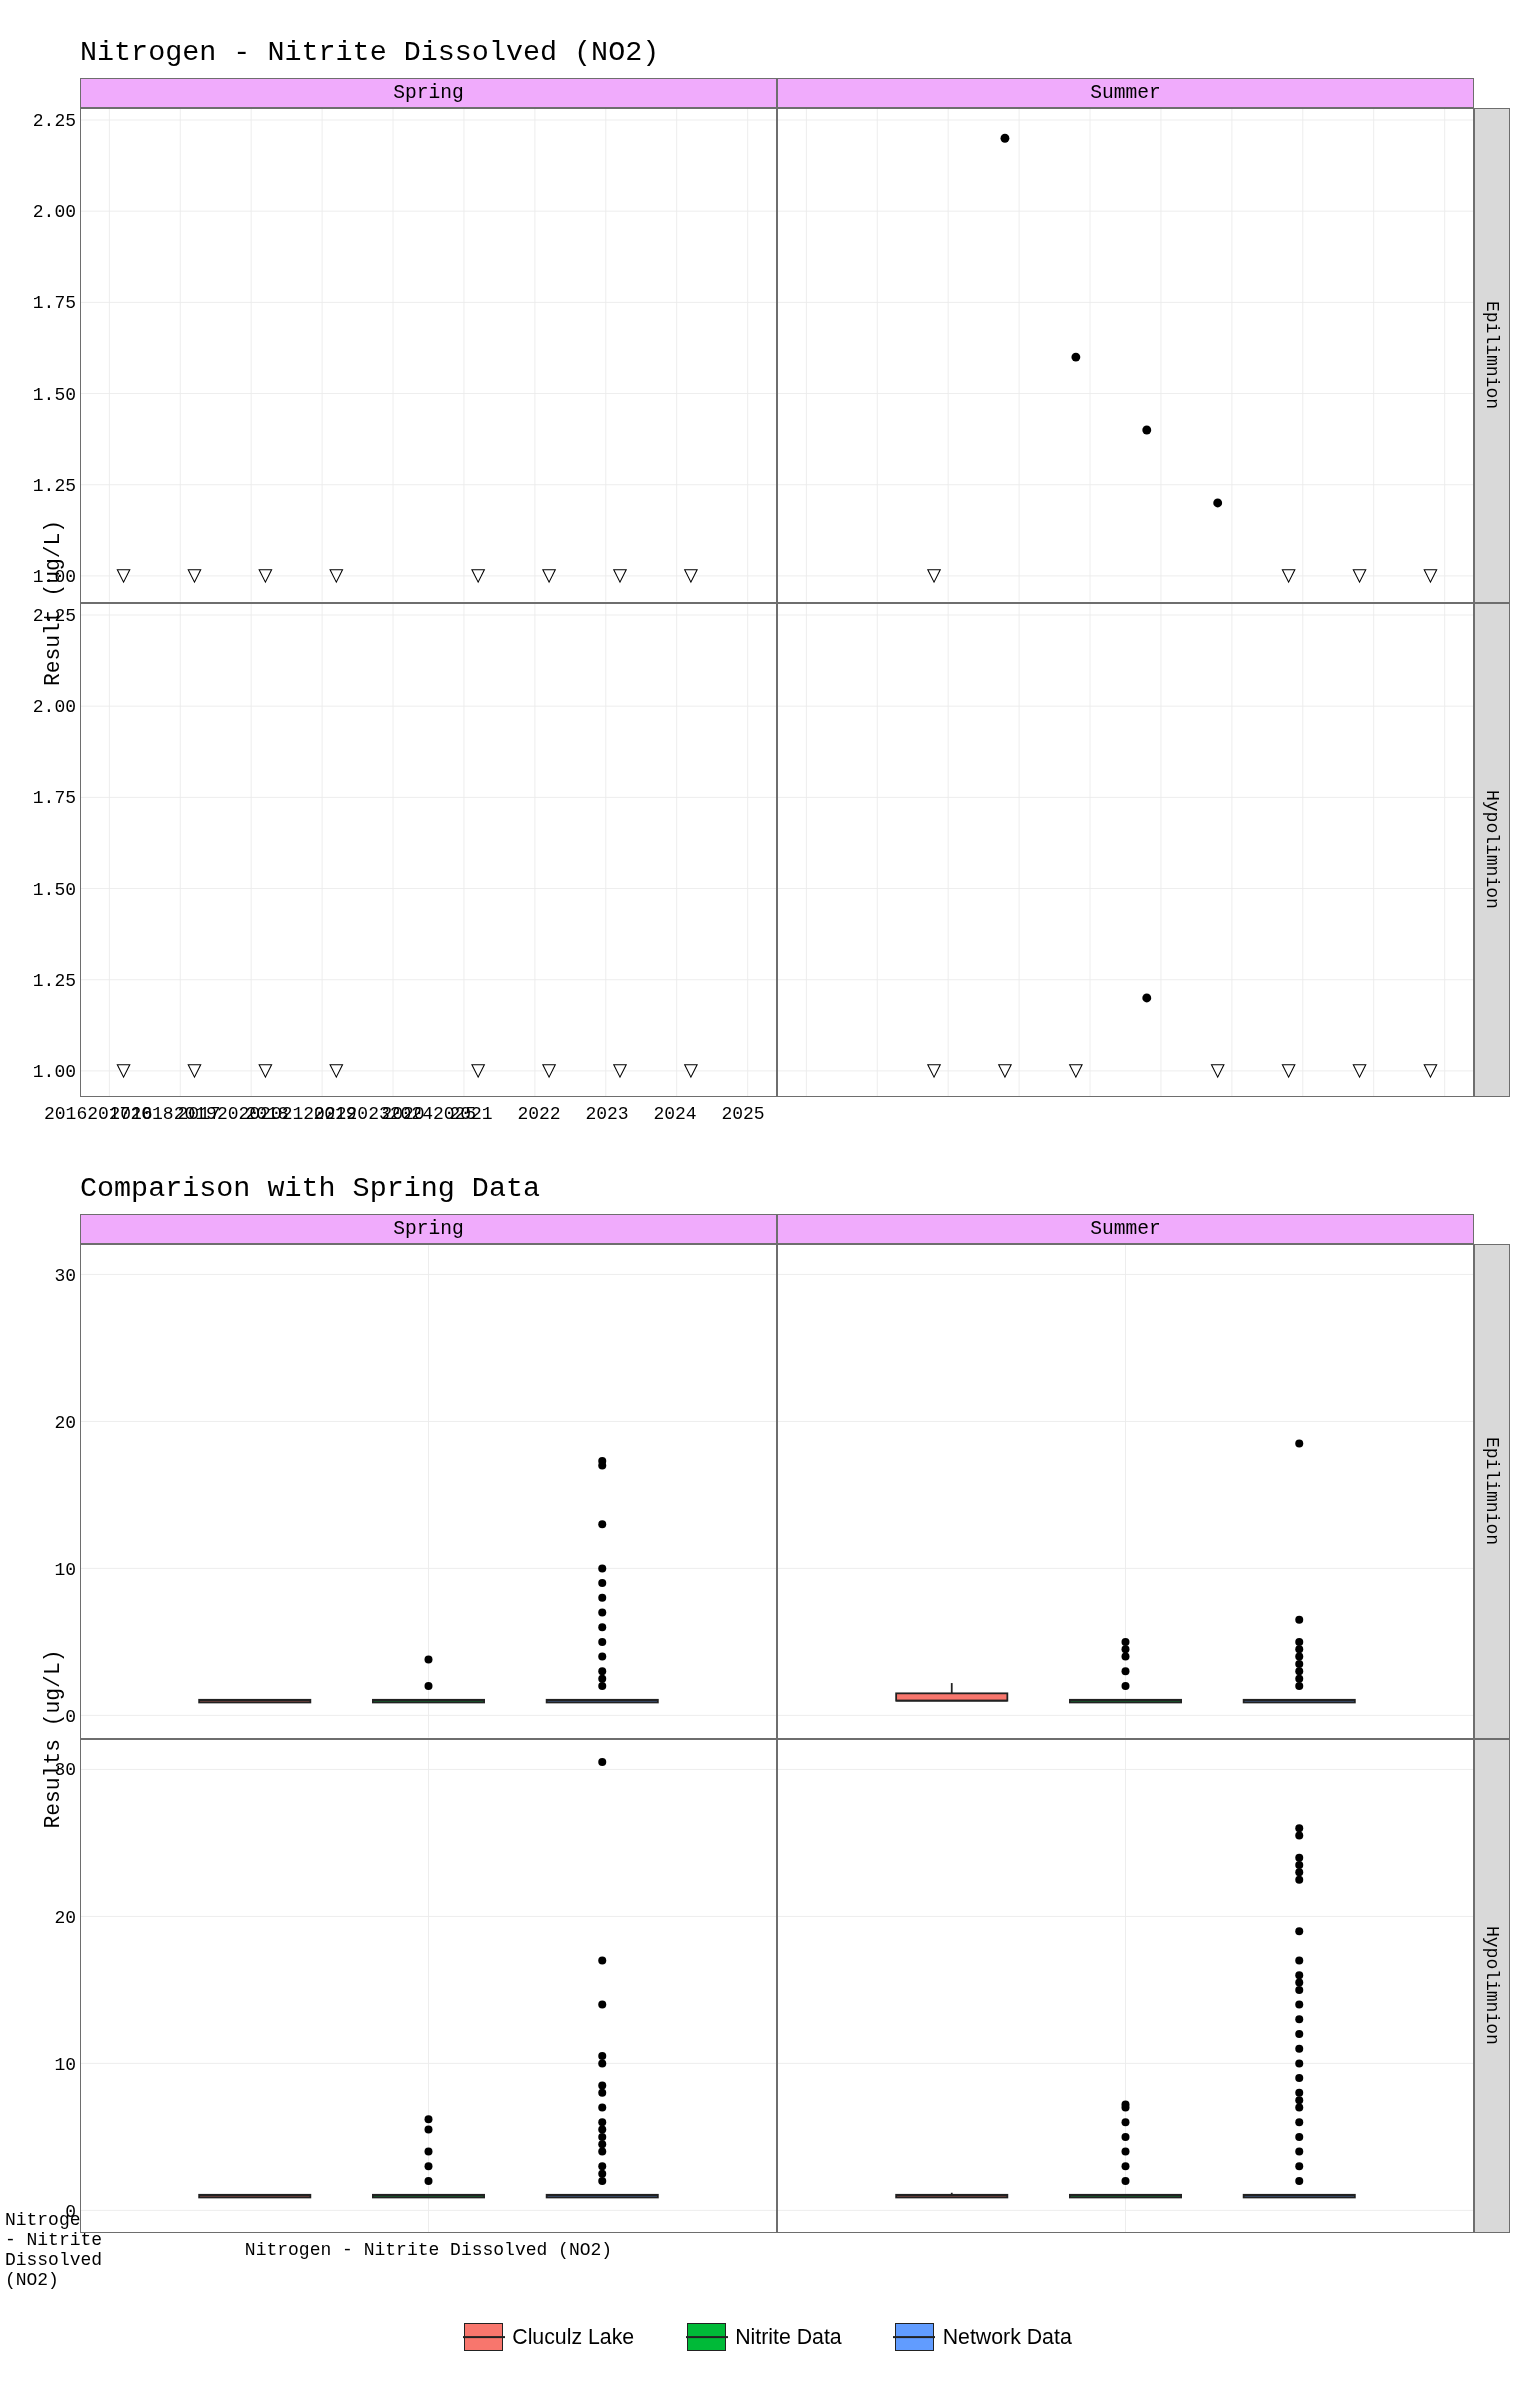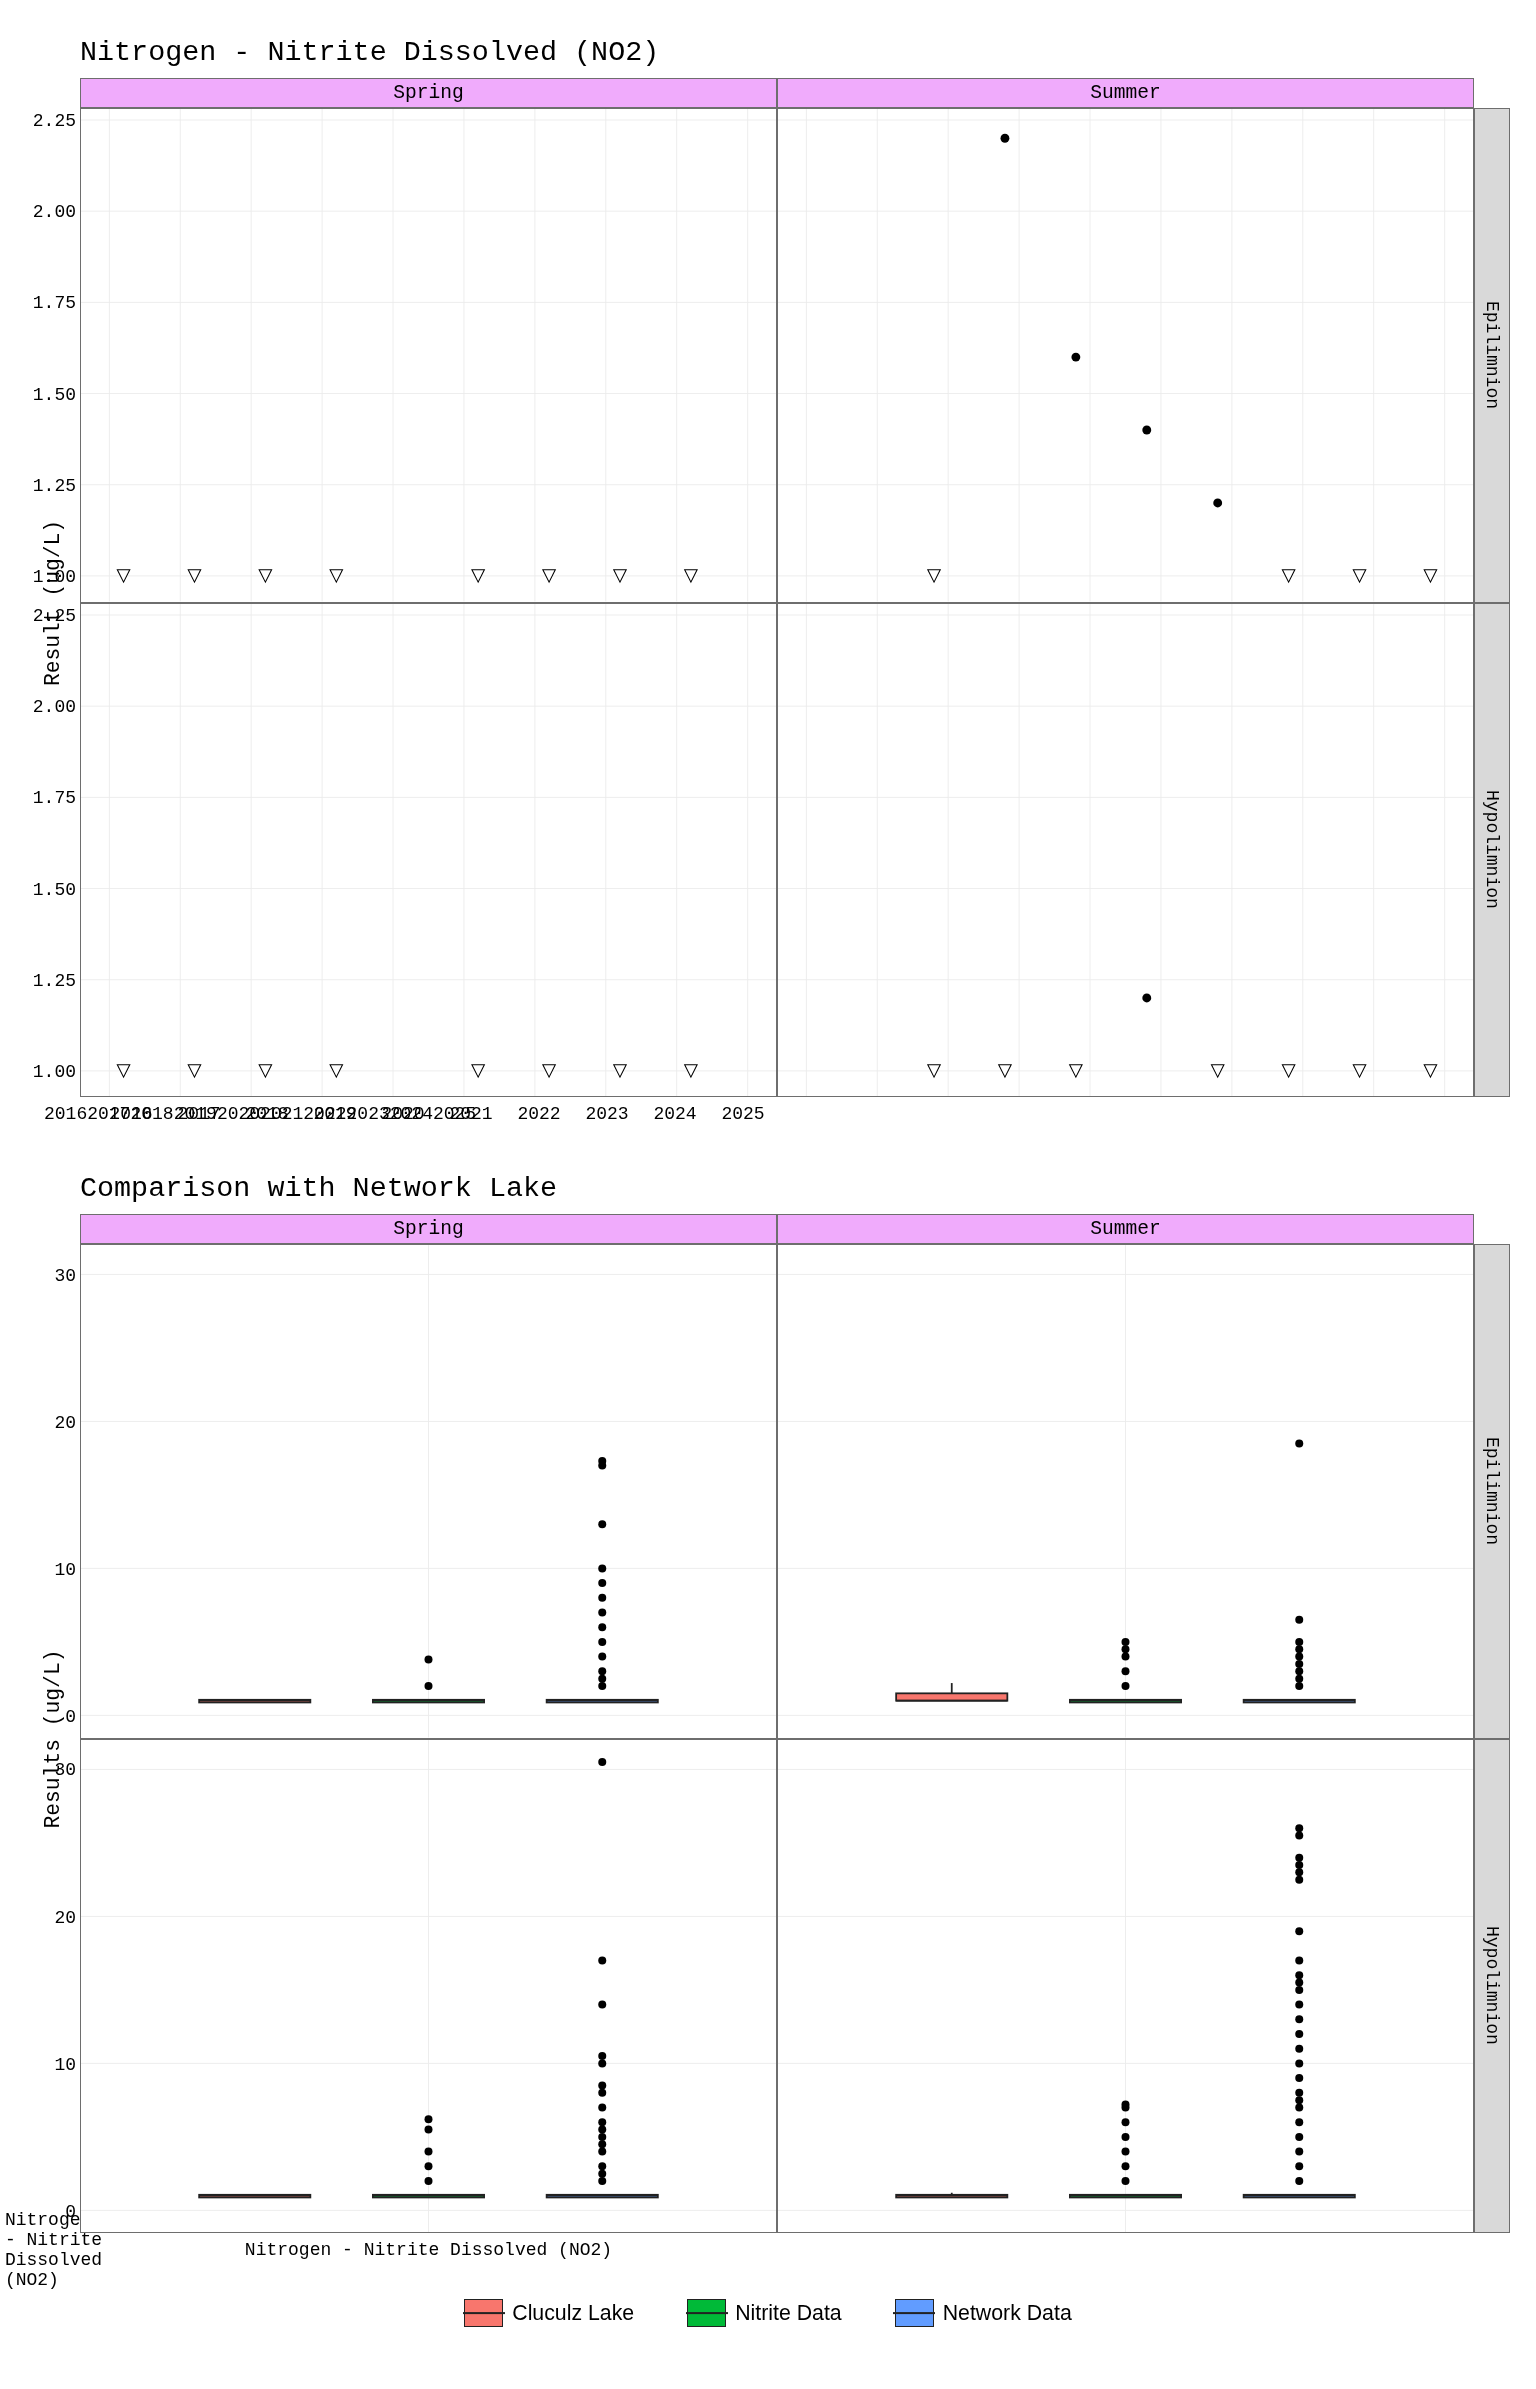--- a/index.html
+++ b/index.html
@@ -98,21 +98,21 @@
     pointer-events: none;
   }
   .legend {
     display:flex;
     gap: 53px;
     justify-content: center;
     align-items: center;
     padding: 27px 0 44px 0;
     font-size: 21.3px;
   }
-  .leg-item { display:flex; align-items:center; gap:9px; }
+  .leg-item { display:flex; align-items:center; gap:9px;margin-top:24px; }
   .leg-swatch {
     width: 39px; height: 28.4px;
     border: 1.8px solid #222;
     position: relative;
     box-sizing: border-box;
   }
   .leg-swatch::after{
     content:"";
     position:absolute; left:-2.7px; right:-2.7px; top:50%; height:1.8px; background:#222; transform:translateY(-50%);
   }
@@ -291,21 +291,21 @@
         <span>2022</span>
         <span>2023</span>
         <span>2024</span>
         <span>2025</span>
       </div>
     <div></div>
   </div>
 </div>
 
 <div class="figure fig2">
-  <div class="title">Comparison with Network Lake</div>
+  <div class="title">Comparison with Spring Data</div>
   <div class="facet-grid">
     <div></div>
     <div class="strip-top">Spring</div>
     <div class="strip-top">Summer</div>
     <div></div>
 
     <div class="ylabel">
         <span>Results (ug/L)</span>
       </div>
 

